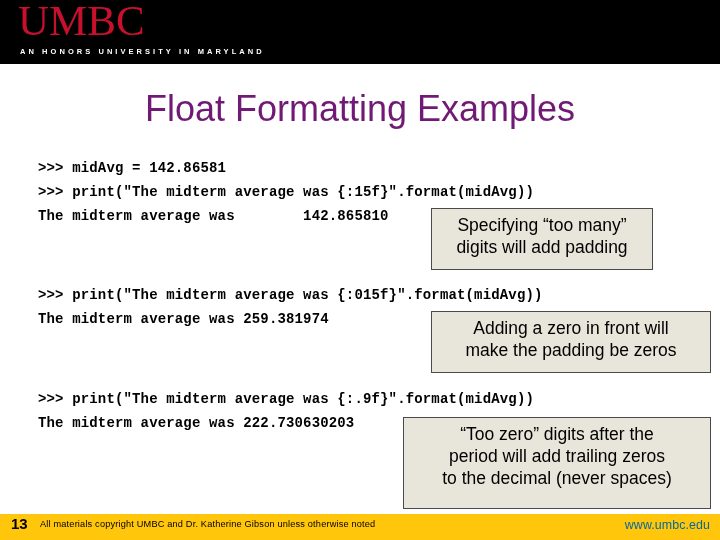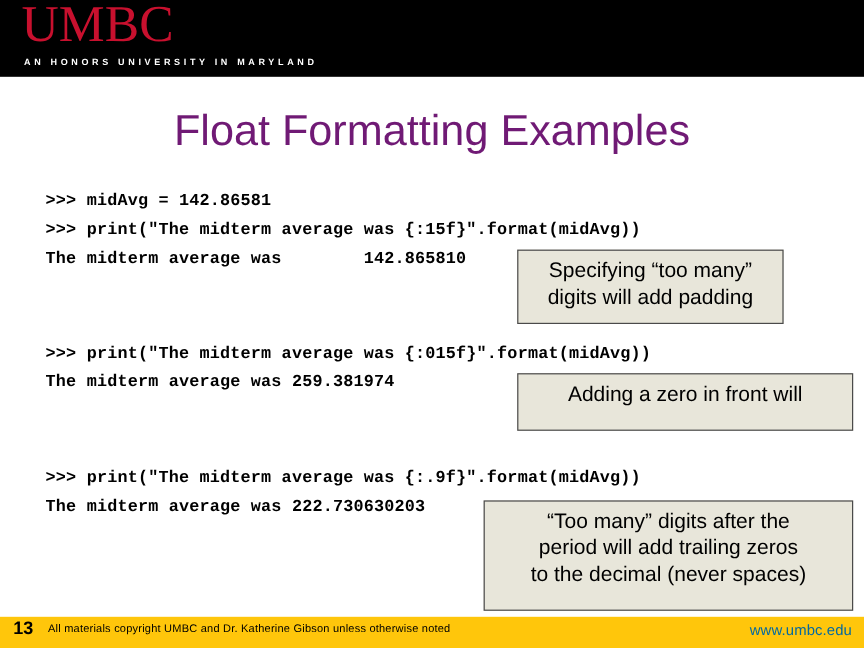--- a/index.html
+++ b/index.html
@@ -90,21 +90,21 @@
   #callout-padding {
     left: 431px;
     top: 208px;
     width: 222px;
     height: 62px;
   }
   #callout-zeros {
     left: 431px;
     top: 311px;
     width: 280px;
-    height: 48px;
+    height: 62px;
   }
   #callout-trailing {
     left: 403px;
     top: 417px;
     width: 308px;
     height: 92px;
   }
   .callout .cl {
     display: block;
     white-space: nowrap;
@@ -169,24 +169,25 @@
 <div class="code-line" style="top:392px;">&gt;&gt;&gt; print("The midterm average was {:.9f}".format(midAvg))</div>
 <div class="code-line" style="top:416px;">The midterm average was 222.730630203</div>
 
 <div class="callout" id="callout-padding">
   <span class="cl">Specifying “too many”</span>
   <span class="cl">digits will add padding</span>
 </div>
 
 <div class="callout" id="callout-zeros">
   <span class="cl">Adding a zero in front will</span>
+  <span class="cl">make the padding be zeros</span>
 </div>
 
 <div class="callout" id="callout-trailing">
-  <span class="cl">“Too many” digits after the</span>
+  <span class="cl">“Too zero” digits after the</span>
   <span class="cl">period will add trailing zeros</span>
   <span class="cl">to the decimal (never spaces)</span>
 </div>
 
 <div id="footer-band">
   <div id="slide-number">13</div>
   <div id="footer-credit">All materials copyright UMBC and Dr. Katherine Gibson unless otherwise noted</div>
   <div id="footer-url">www.umbc.edu</div>
 </div>
 

